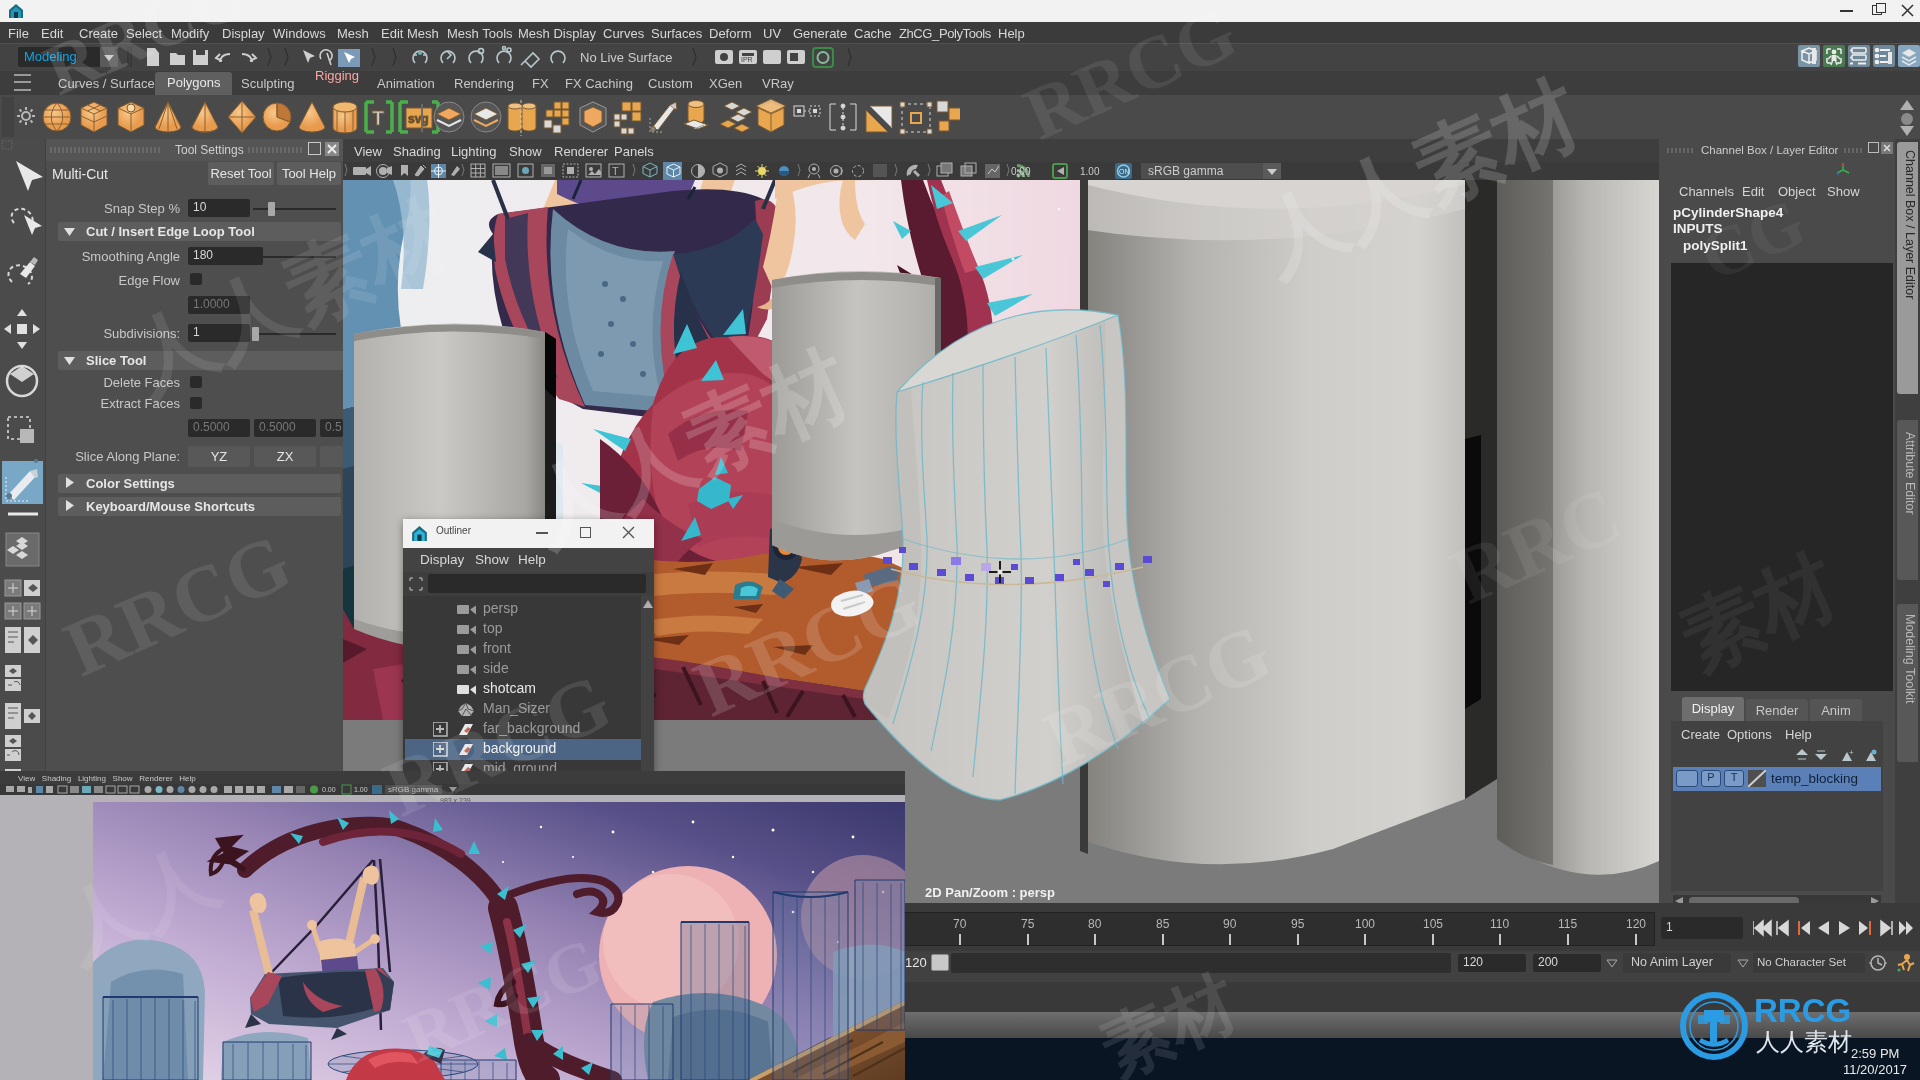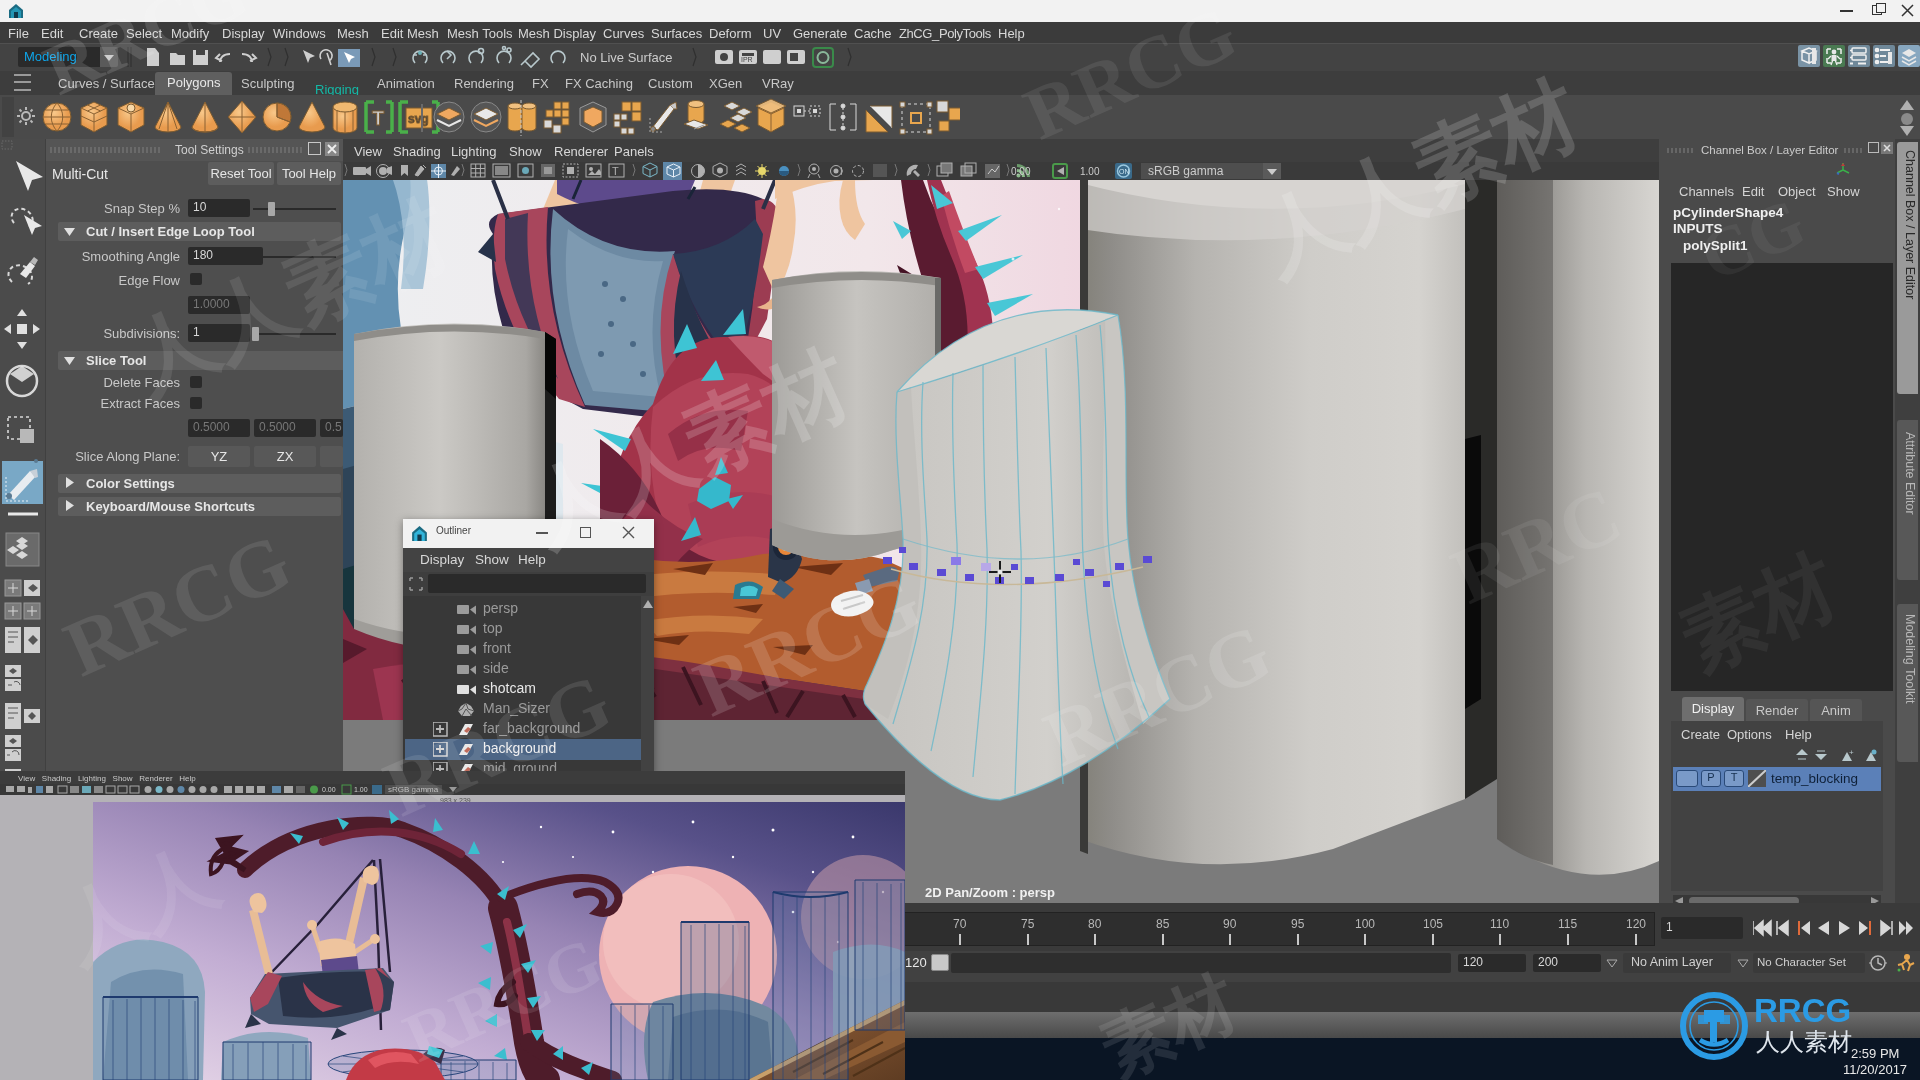--- a/index.html
+++ b/index.html
@@ -155,21 +155,21 @@
   </svg>
 
   <div class="abs" style="left:0;top:71px;width:1920px;height:24px;background:#3d3d3d;"></div>
   <div class="abs" style="left:14px;top:74px;width:17px;height:17px;border-top:2px solid #9a9a9a;border-bottom:2px solid #9a9a9a;">
       <div style="margin-top:5px;height:2px;background:#9a9a9a;"></div>
     </div>
   <div id="shelf-tabs">
     <div class="abs" style="left:48px;top:73px;height:22px;padding:3px 10px;color:#c8c8c8;font-size:13px;">Curves / Surfaces</div>
     <div class="abs" style="left:155px;top:72px;height:33px;padding:3px 12px;color:#e8e8e8;font-size:13px;background:#5f5f5f;border-radius:3px 3px 0 0;">Polygons</div>
     <div class="abs" style="left:231px;top:73px;height:22px;padding:3px 10px;color:#c8c8c8;font-size:13px;">Sculpting</div>
-    <div class="abs" style="left:305px;top:79px;height:22px;padding:3px 10px;color:#14b8a6;font-size:13px;">Rigging</div>
+    <div class="abs" style="left:305px;top:65px;height:22px;padding:3px 10px;color:#fca5a5;font-size:13px;">Rigging</div>
     <div class="abs" style="left:367px;top:73px;height:22px;padding:3px 10px;color:#c8c8c8;font-size:13px;">Animation</div>
     <div class="abs" style="left:444px;top:73px;height:22px;padding:3px 10px;color:#c8c8c8;font-size:13px;">Rendering</div>
     <div class="abs" style="left:522px;top:73px;height:22px;padding:3px 10px;color:#c8c8c8;font-size:13px;">FX</div>
     <div class="abs" style="left:555px;top:73px;height:22px;padding:3px 10px;color:#c8c8c8;font-size:13px;">FX Caching</div>
     <div class="abs" style="left:638px;top:73px;height:22px;padding:3px 10px;color:#c8c8c8;font-size:13px;">Custom</div>
     <div class="abs" style="left:699px;top:73px;height:22px;padding:3px 10px;color:#c8c8c8;font-size:13px;">XGen</div>
     <div class="abs" style="left:752px;top:73px;height:22px;padding:3px 10px;color:#c8c8c8;font-size:13px;">VRay</div>
   </div>
 
   <div class="abs" style="left:0;top:95px;width:1920px;height:44px;background:#4a4a4a;"></div>

